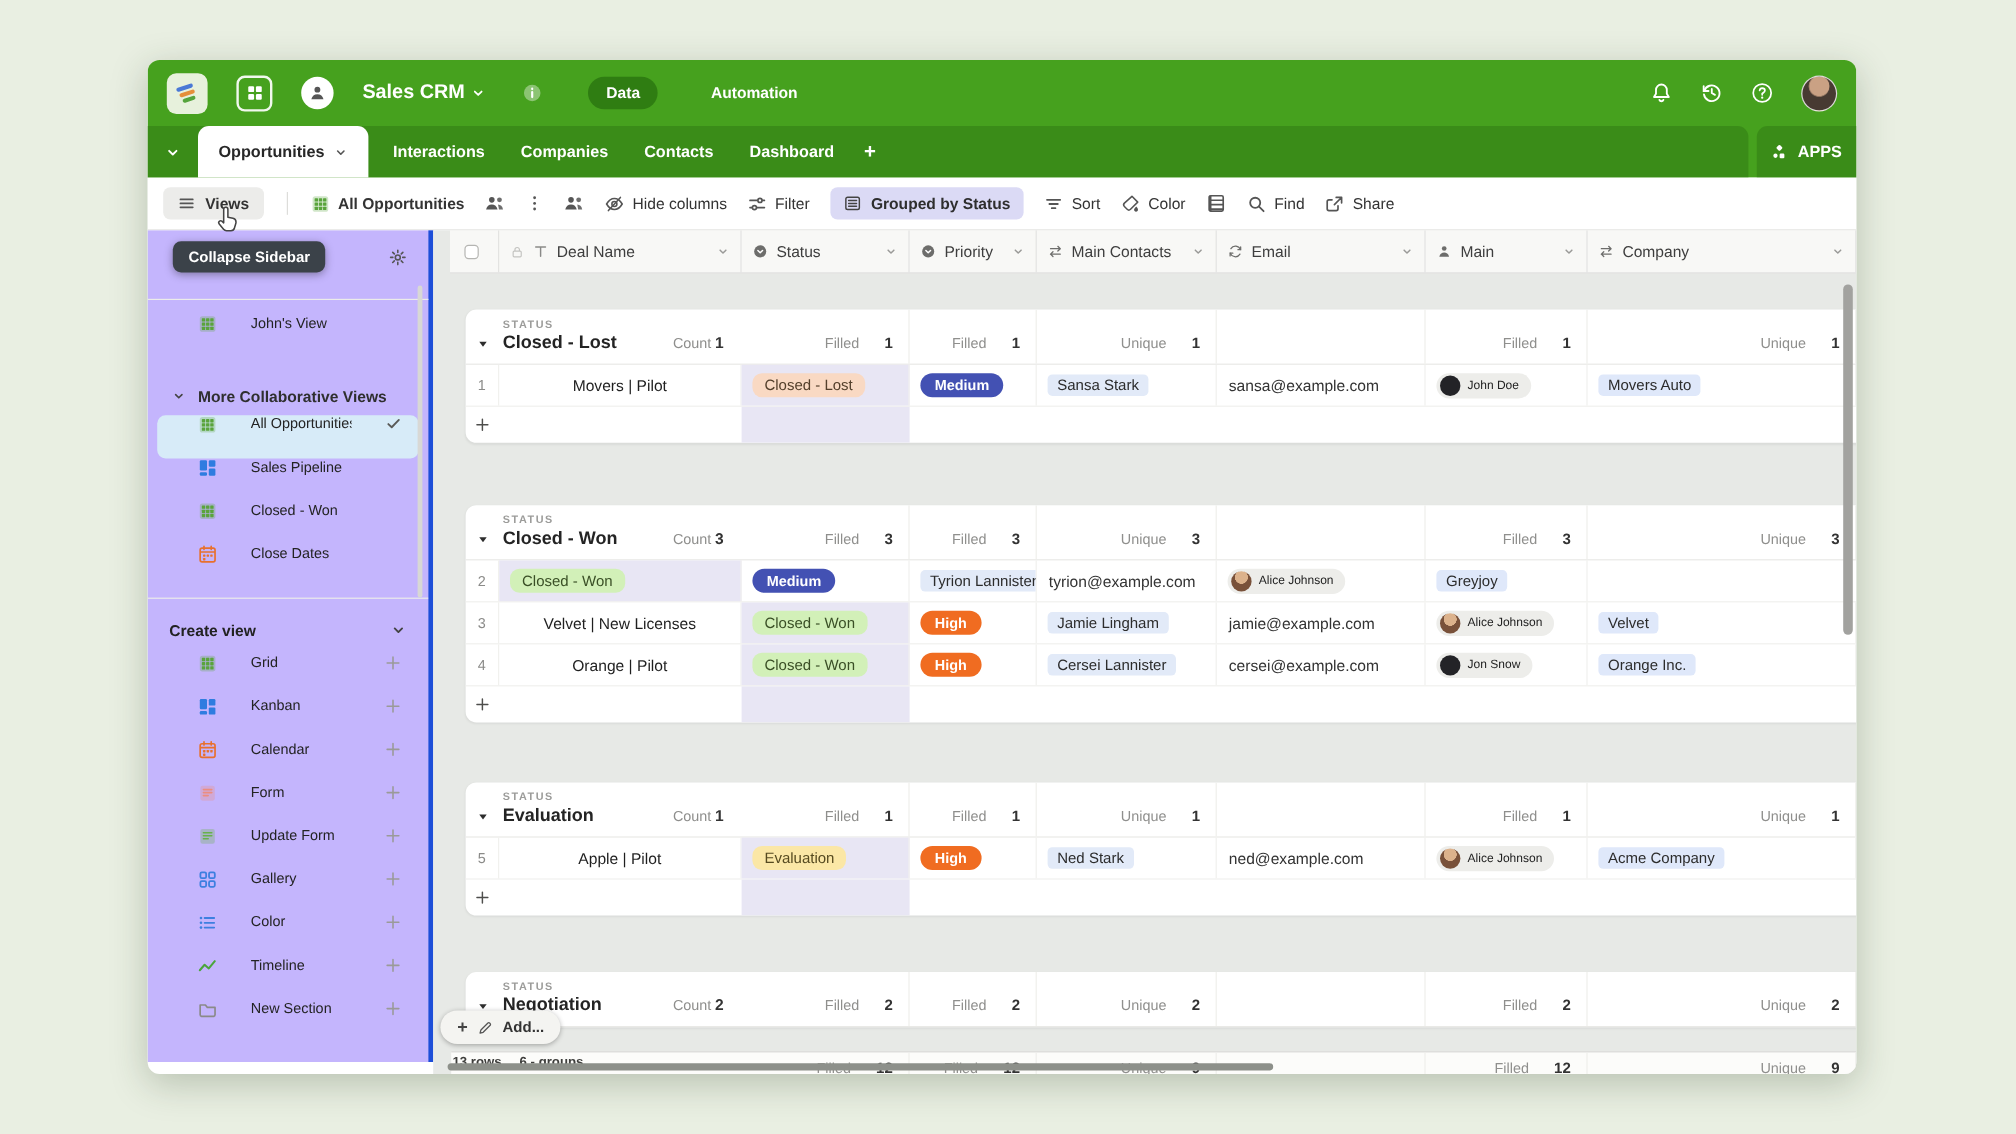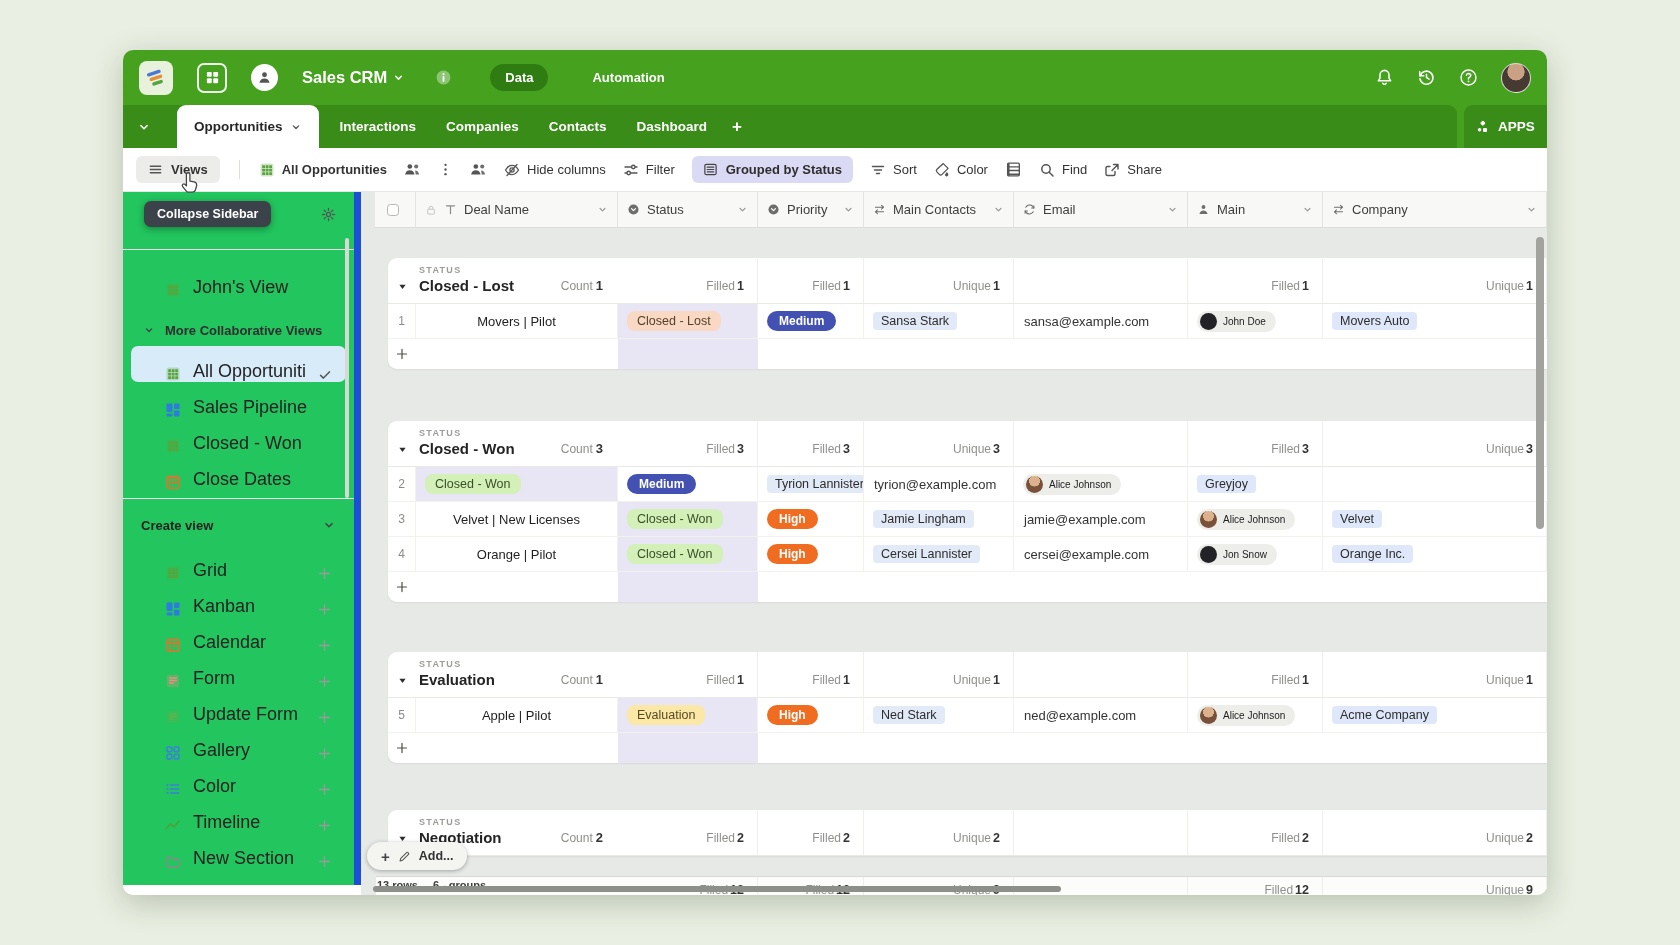--- a/index.html
+++ b/index.html
@@ -29,46 +29,46 @@
   .top-right .ic{color:#fff}
   .user-avatar{width:30px;height:30px;border-radius:50%;background:
       radial-gradient(circle at 50% 28%,#caa184 0 34%,#473a32 36% 100%);border:1.5px solid rgba(255,255,255,.8)}
 
   
   .tabstrip{position:absolute;top:55px;left:0;right:0;height:43px;background:#46a11e}
   .strip-main{position:absolute;left:0;top:0;bottom:0;width:1334px;background:#3a8c18;
               border-top-right-radius:9px;display:flex;align-items:stretch}
   .strip-chev{align-self:center;margin:0 4px 0 14px;color:#fff}
   .stab{display:flex;align-items:center;color:#fff;font-size:13.5px;font-weight:600;margin:0 15px;white-space:nowrap}
-  .stab.active{background:#fff;color:#272727;border-radius:9px 9px 0 0;padding:0 17px;margin:0 6px 0 22px;font-weight:700;gap:7px}
+  .stab.active{background:#fff;color:#272727;border-radius:9px 9px 0 0;padding:0 17px;margin:0 6px 0 10px;font-weight:700;gap:7px}
   .stab.active .ic{color:#555}
   .stab-add{display:flex;align-items:center;color:#fff;font-size:17px;font-weight:600;margin-left:10px}
   .apps-area{position:absolute;left:1341px;right:0;top:0;bottom:0;background:#3a8c18;border-top-left-radius:9px;
              display:flex;align-items:center;justify-content:center;gap:7px;color:#fff;font-size:13.5px;font-weight:800}
   .apps-area .ic{color:#fff}
 
   
   .toolbar{position:absolute;top:98px;left:0;right:0;height:44px;background:#fff;border-bottom:1px solid #e6e6e4;
            display:flex;align-items:center;gap:17px;padding:0 13px;font-size:13px;color:#333}
   .tb-views{display:flex;align-items:center;gap:8px;background:#ececea;border-radius:6px;padding:6px 12px;font-weight:600}
   .tb-sep{width:1px;height:19px;background:#ddddda;margin:0 2px}
   .tb-item{display:flex;align-items:center;gap:7px;white-space:nowrap}
   .tb-item b{font-weight:600}
   .grouped-pill{display:flex;align-items:center;gap:8px;background:#dbdaf5;border-radius:6px;padding:6px 11px;font-weight:600;color:#2e2e2e}
   .cursor{position:absolute;left:57px;top:23px;width:21px;height:23px;z-index:9}
 
   
-  .sidebar{position:absolute;top:142px;left:0;width:238px;bottom:10px;background:#22c55e;border-right:7px solid #1d4ed8}
+  .sidebar{position:absolute;top:142px;left:0;width:238px;bottom:10px;background:#c4b5fd;border-right:4px solid #1d4ed8}
   .tooltip{position:absolute;left:21px;top:9px;background:#3b4249;color:#fff;font-size:12.5px;font-weight:600;
            padding:6px 13px;border-radius:7px;box-shadow:0 2px 7px rgba(0,0,0,.35);white-space:nowrap;z-index:4}
   .sb-gear{position:absolute;right:18px;top:15px;color:#555}
   .side-list{position:absolute;top:57px;left:0;right:0;bottom:0;border-top:1px solid #ececea;padding-top:12px;overflow:hidden}
   .side-sec{display:flex;align-items:center;gap:10px;height:32px;padding-left:20px;font-size:13px;color:#2f2f2f;font-weight:600}
   .side-sec .ic{color:#444}
-  .side-item{display:flex;align-items:flex-end;gap:12px;height:36px;padding:0 14px 0 34px;font-size:18px;color:#232323;margin:0 8px;border-radius:7px}
+  .side-item{display:flex;align-items:flex-start;gap:28px;height:36px;padding:0 14px 0 34px;font-size:12px;color:#232323;margin:0 8px;border-radius:7px}
   .side-item.sel{background:#d7ebf8}
   .side-item .lbl{flex:1;white-space:nowrap;overflow:hidden}
   .side-div{height:1px;background:#ececea;margin:8px 0 6px}
   .cv-head{display:flex;align-items:center;height:40px;padding:0 18px;font-size:13px;font-weight:700;color:#222}
   .cv-head .ic{margin-left:auto;color:#444}
   .side-scroll{position:absolute;right:5px;top:46px;width:4px;height:260px;background:#d8d8d5;border-radius:2px}
 
   
   .grid-area{position:absolute;top:142px;left:238px;right:0;bottom:0;background:#e7e9e6}
   .col-header{position:absolute;top:0;left:14px;right:0;height:36px;background:#f8f8f6;border-bottom:1px solid #dddddb;
@@ -83,21 +83,21 @@
   .g-head{height:46px;border-bottom:1px solid #e9e9e6}
   .gc{overflow:hidden;white-space:nowrap}
   .c-tri{display:flex;align-items:flex-end;justify-content:center;padding-bottom:11px;color:#2d2d2d}
   .c-name{display:flex;flex-direction:column;padding-left:3px}
   .g-field{font-size:9px;letter-spacing:1.3px;color:#9c9c9a;font-weight:700;margin:7px 0 2px}
   .g-line{display:flex;align-items:center}
   .g-name{font-size:15px;font-weight:700;color:#242424}
   .g-count{margin-left:auto;padding-right:15px;color:#8e8e8c;font-size:12px}
   .g-count b{color:#333;font-size:13px;font-weight:700;margin-left:3px}
   .c-sum{display:flex;align-items:flex-end;justify-content:flex-end;padding:0 13px 10px 0;border-right:1px solid #efefec}
-  .sl{color:#8f8f8d;font-size:12px;margin-right:2px}
+  .sl{color:#8f8f8d;font-size:12px;margin-right:21px}
   .sv{color:#333;font-size:12.5px;font-weight:700}
   .g-row{height:35px;border-bottom:1px solid #f1f1ee}
   .rc{display:flex;align-items:center;border-right:1px solid #f1f1ee;overflow:hidden;white-space:nowrap}
   .rc-num{justify-content:center;color:#8b8b89;font-size:12px}
   .rc-deal{justify-content:center;font-size:13px;color:#1f1f1f}
   .tint{background:#e8e6f4}
   .rc-pad{padding-left:9px}
   .pill{padding:3px 10px;border-radius:8px;font-size:12.5px}
   .pill.pri{border-radius:12px;font-weight:700;font-size:12px;padding:3px 12px}
   .chip{background:#e2eaf8;border-radius:4px;padding:2px 8px;font-size:12.5px;color:#2c2c2c}

